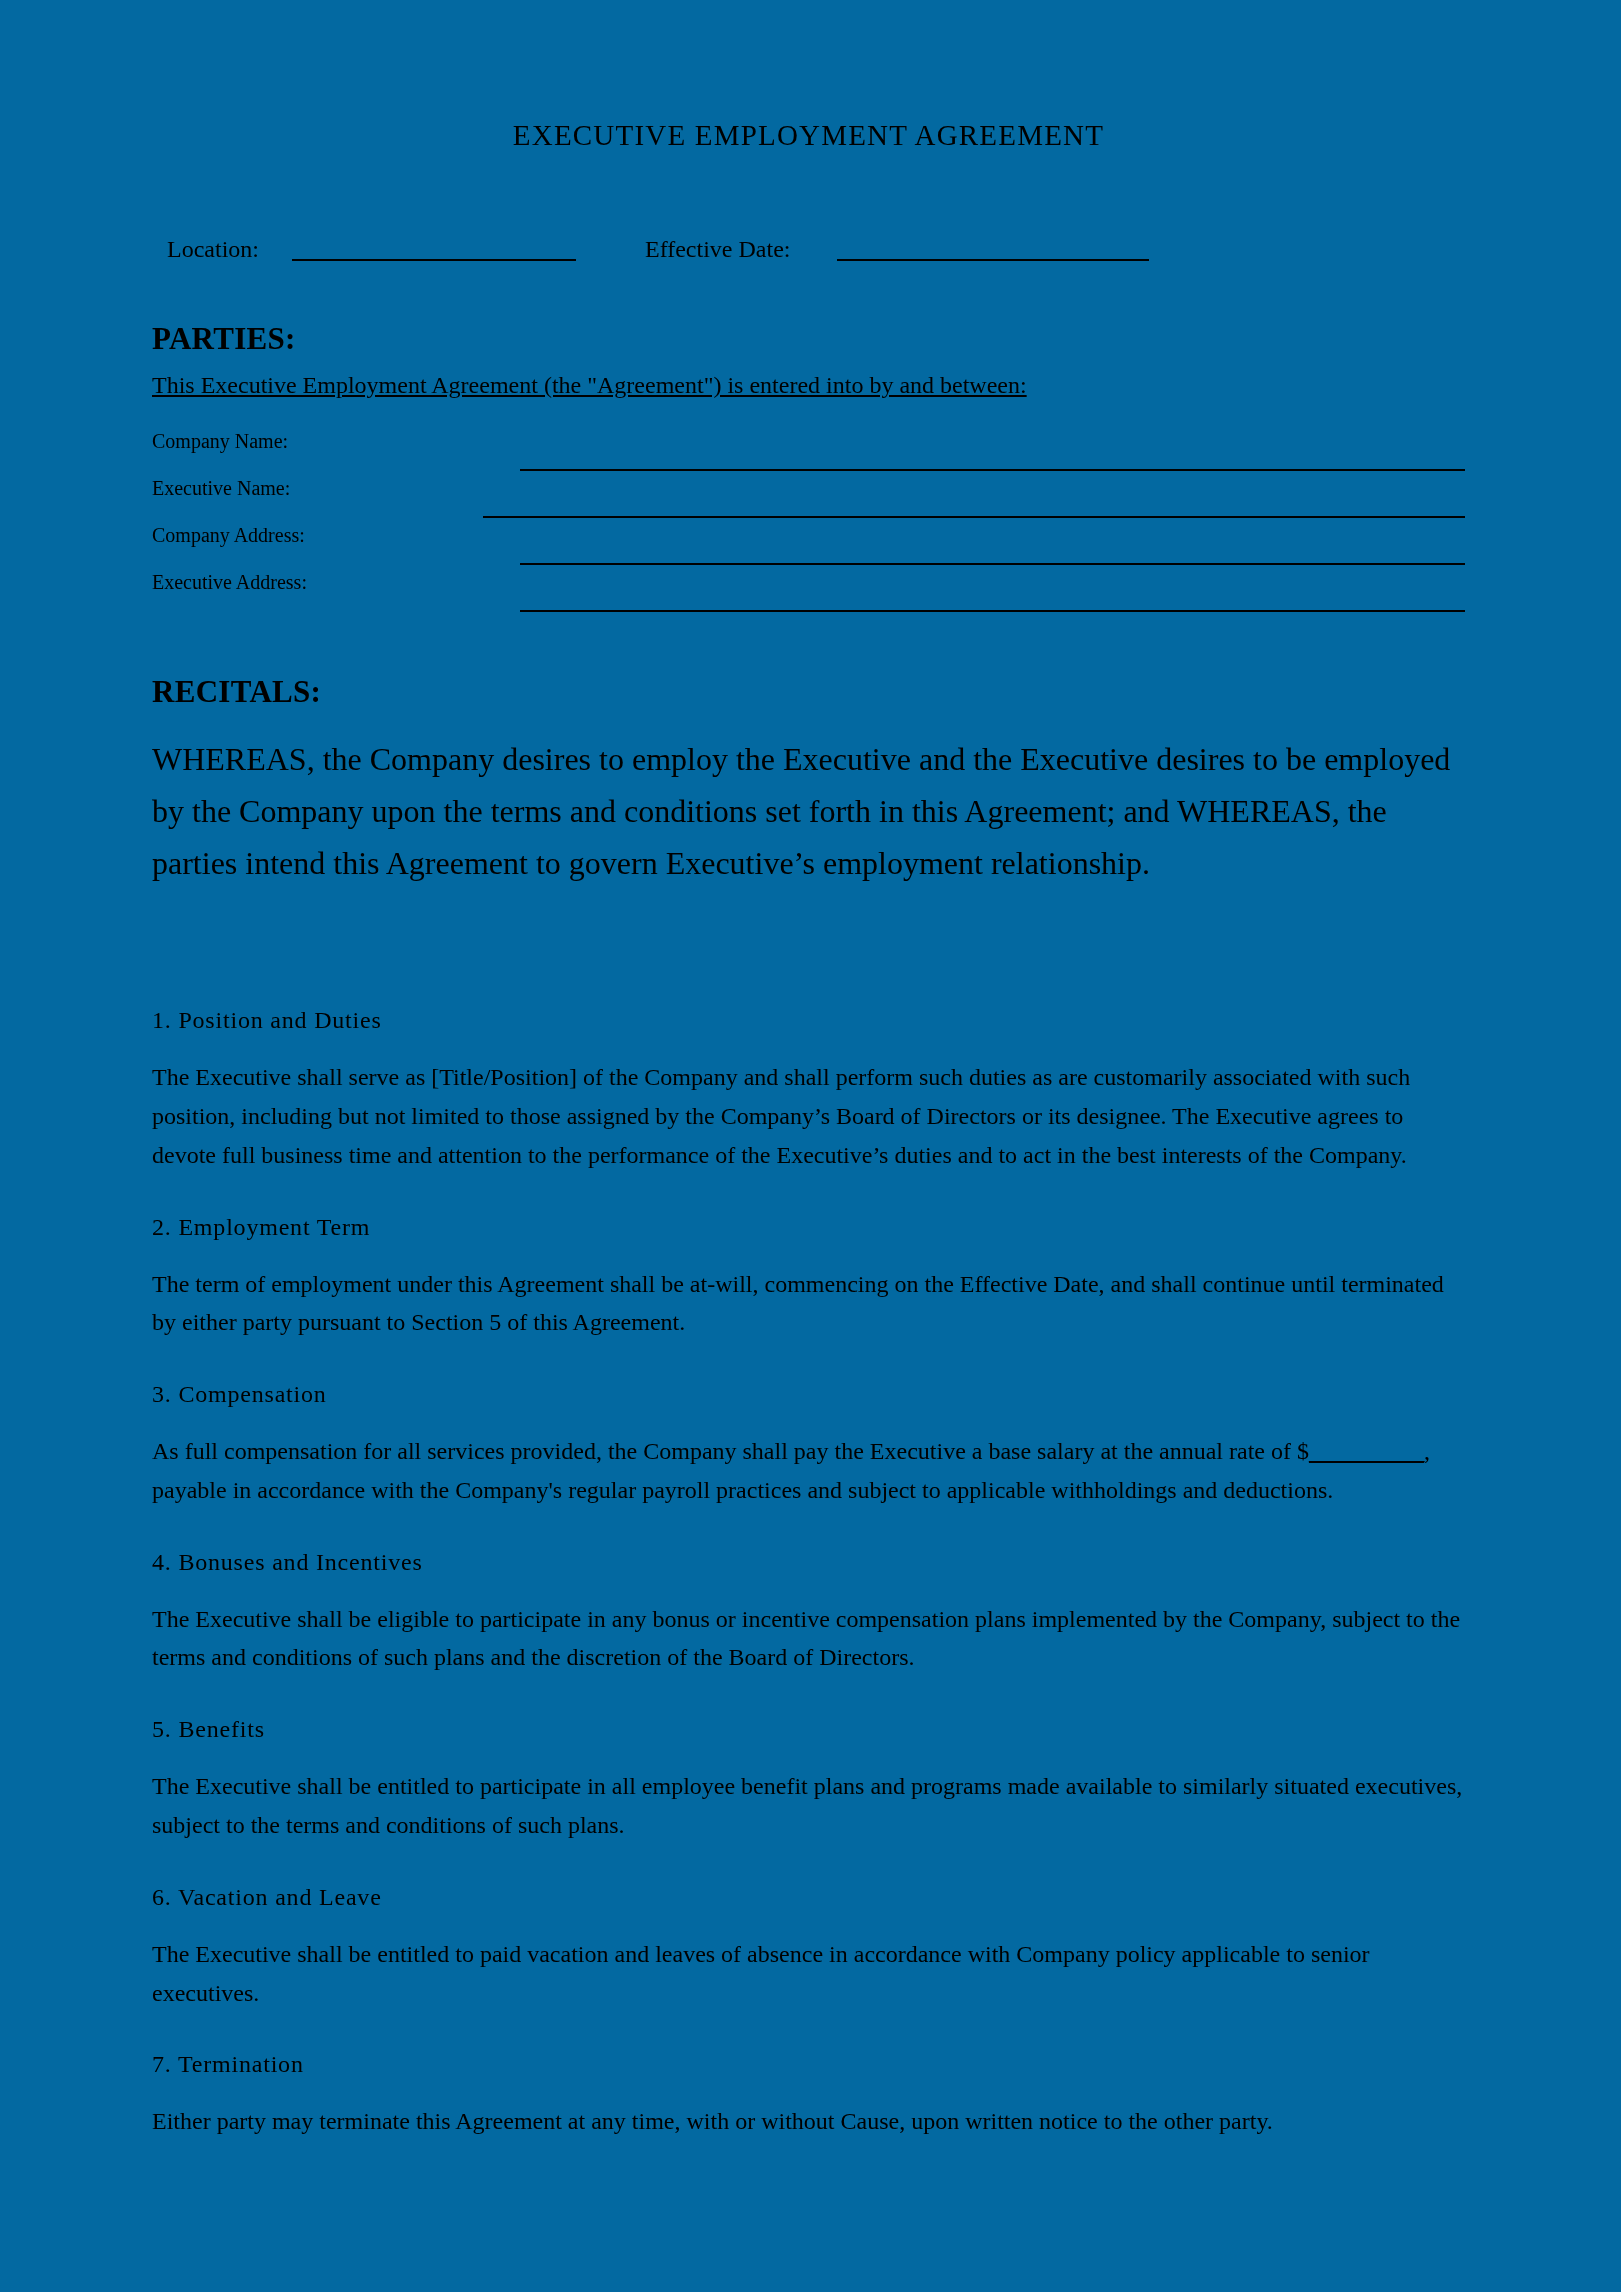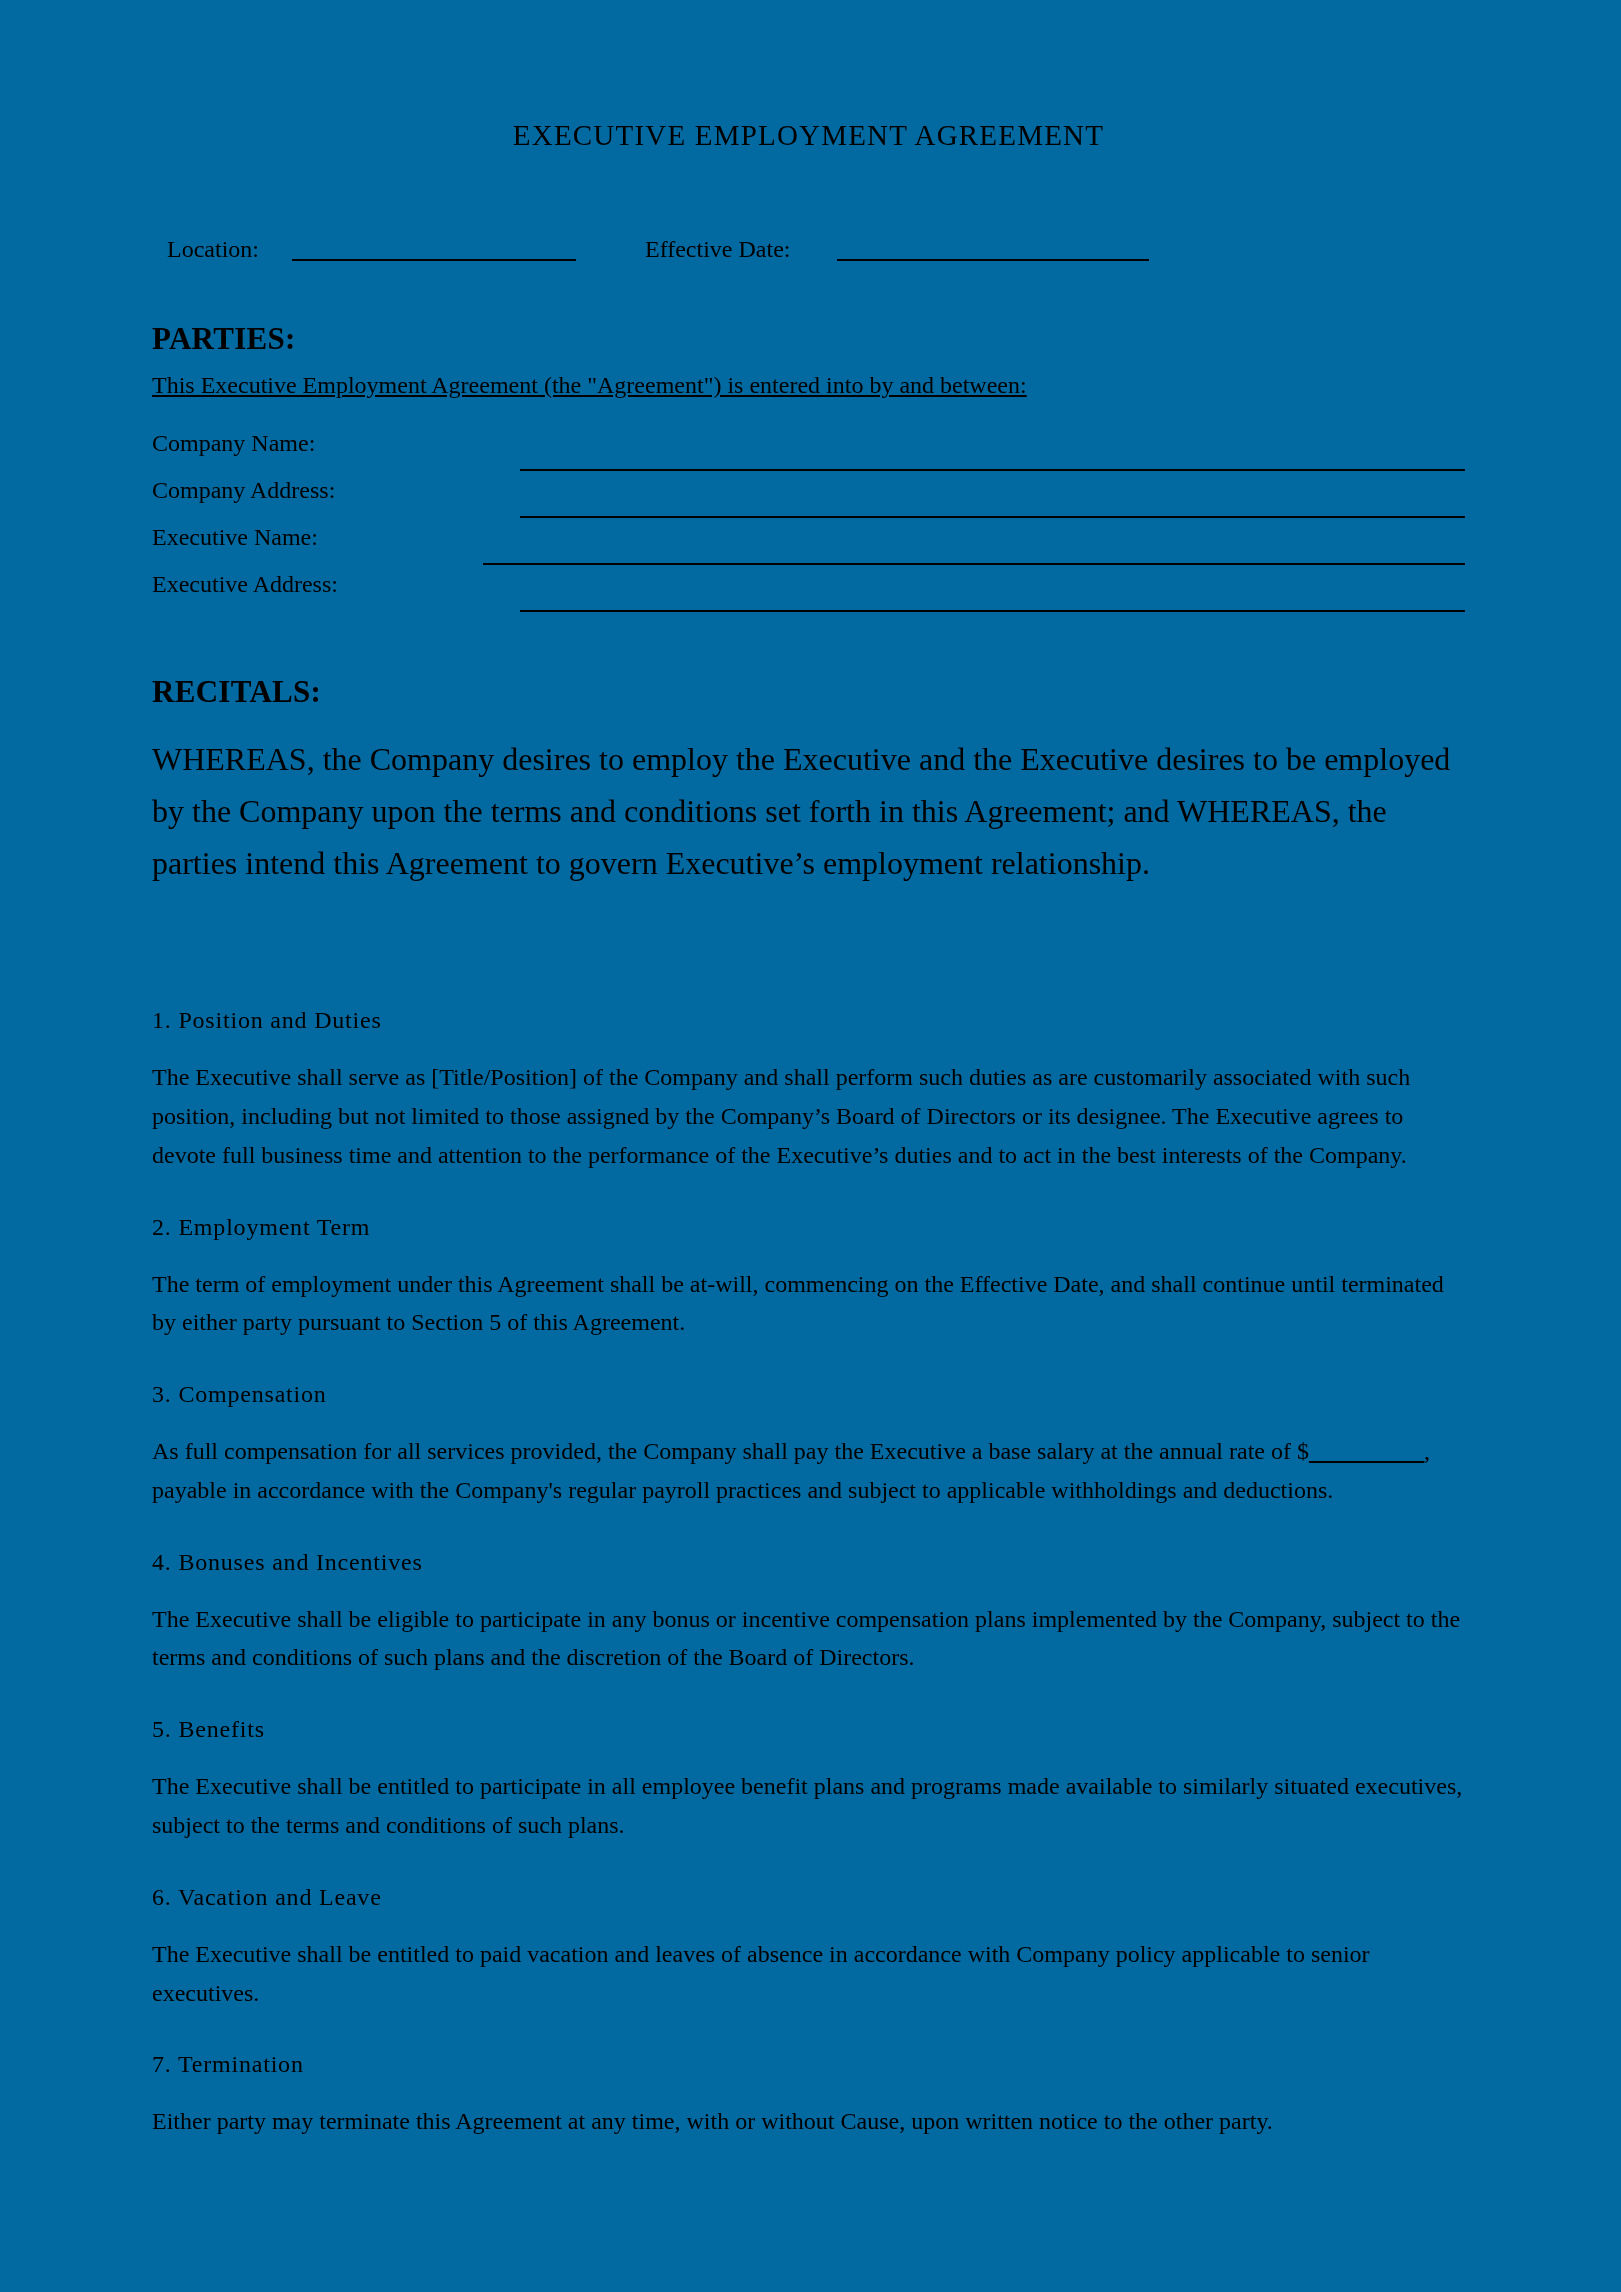--- a/index.html
+++ b/index.html
@@ -77,21 +77,21 @@
     text-decoration: underline;
   }
 
   
   .fields {
     margin-top: 27.4px;
   }
   .field-row {
     position: relative;
     height: 47px;
-    font-size: 24px;
+    font-size: 20px;
   }
   .field-label {
     position: absolute;
     left: 0;
     top: 0;
     white-space: nowrap;
   }
   .field-rule {
     position: absolute;
     bottom: 5.9px;
@@ -157,28 +157,28 @@
 
     <h2 class="block-heading">PARTIES:</h2>
     <p class="lead-line">This Executive Employment Agreement (the "Agreement") is entered into by and between:</p>
 
     <div class="fields">
       <div class="field-row">
         <span class="field-label">Company Name:</span>
         <span class="field-rule fr-1"></span>
       </div>
       <div class="field-row">
+        <span class="field-label">Executive Name:</span>
+        <span class="field-rule fr-3"></span>
+      </div>
+      <div class="field-row">
         <span class="field-label">Company Address:</span>
         <span class="field-rule fr-2"></span>
       </div>
       <div class="field-row">
-        <span class="field-label">Executive Name:</span>
-        <span class="field-rule fr-3"></span>
-      </div>
-      <div class="field-row">
         <span class="field-label">Executive Address:</span>
         <span class="field-rule fr-4"></span>
       </div>
     </div>
 
     <h2 class="block-heading">RECITALS:</h2>
     <p class="para recitals-para">WHEREAS, the Company desires to employ the Executive and the Executive desires to be employed by the Company upon the terms and conditions set forth in this Agreement; and WHEREAS, the parties intend this Agreement to govern Executive’s employment relationship.</p>
 
     <div class="clauses">
 

